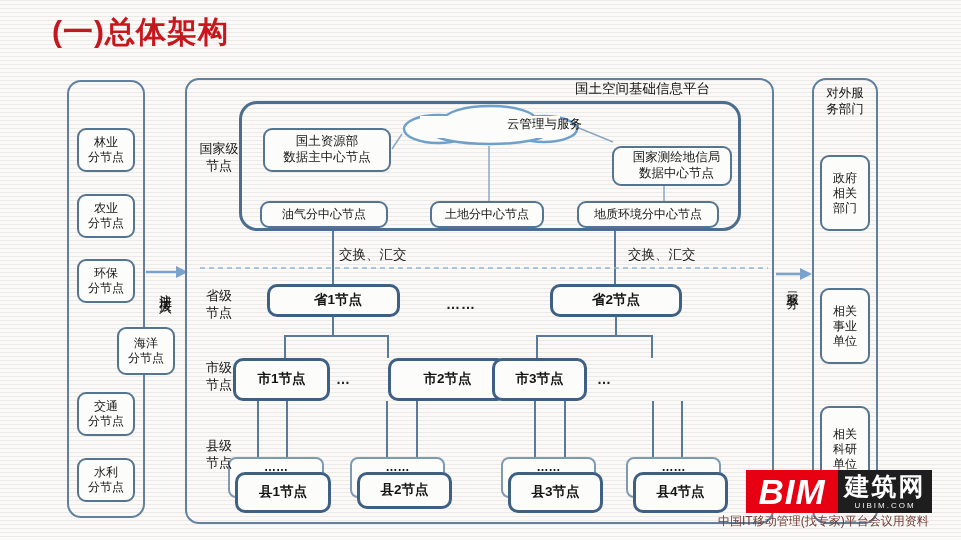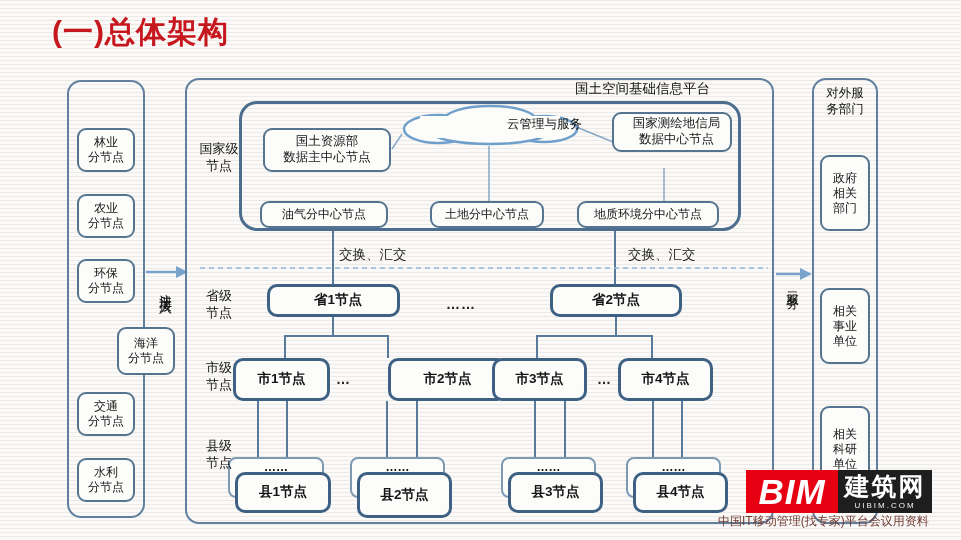--- a/index.html
+++ b/index.html
@@ -117,21 +117,21 @@
     <ellipse cx="40" cy="26" rx="34" ry="14" fill="#fcfcfb" stroke="#6fa0cc" stroke-width="2.5"></ellipse>
     <ellipse cx="146" cy="26" rx="33" ry="13" fill="#fcfcfb" stroke="#6fa0cc" stroke-width="2.5"></ellipse>
     <ellipse cx="92" cy="17" rx="46" ry="14" fill="#fcfcfb" stroke="#6fa0cc" stroke-width="2.5"></ellipse>
     <ellipse cx="92" cy="29" rx="58" ry="12" fill="#fcfcfb" stroke="#6fa0cc" stroke-width="2.5"></ellipse>
     <rect x="22" y="13" width="140" height="22" fill="#fcfcfb"></rect>
   </svg>
   <div class="abs cloud-text z3" style="left:398px; top:116px; width:184px;">云管理与服务</div>
 
   <div class="abs node mid z3" style="left:263px; top:128px; width:128px; height:44px;">国土资源部
 数据主中心节点</div>
-  <div class="abs node mid z3" style="left:612px; top:112px; width:120px; height:40px;padding-left:9px;">国家测绘地信局
+  <div class="abs node mid z3" style="left:612px; top:146px; width:120px; height:40px;padding-left:9px;">国家测绘地信局
 数据中心节点</div>
 
   <div class="abs node z3" style="left:252px; top:201px; width:128px; height:27px;margin-left:8px;">油气分中心节点</div>
   <div class="abs node z3" style="left:430px; top:201px; width:114px; height:27px;">土地分中心节点</div>
   <div class="abs node z3" style="left:577px; top:201px; width:142px; height:27px;">地质环境分中心节点</div>
 
   <div class="abs exchange z3" style="left:339px; top:246px;">交换、汇交</div>
   <div class="abs exchange z3" style="left:628px; top:246px;">交换、汇交</div>
 
   <div class="abs lvl z3" style="left:192px; top:288px; width:54px;">省级
@@ -140,30 +140,29 @@
   <div class="abs dots z3" style="left:446px; top:296px;">……</div>
   <div class="abs node strong z3" style="left:550px; top:284px; width:132px; height:33px;">省2节点</div>
 
   <div class="abs lvl z3" style="left:192px; top:360px; width:54px;">市级
 节点</div>
   <div class="abs node strong z3" style="left:233px; top:358px; width:97px; height:43px;">市1节点</div>
   <div class="abs dots z3" style="left:336px; top:371px;">…</div>
   <div class="abs node strong z3" style="left:358px; top:358px; width:119px; height:43px;margin-left:30px;">市2节点</div>
   <div class="abs node strong z3" style="left:492px; top:358px; width:95px; height:43px;">市3节点</div>
   <div class="abs dots z3" style="left:597px; top:371px;">…</div>
-  <div class="abs node strong z3" style="left:618px; top:358px; width:95px; height:43px;">市4节点</div>
 
   <div class="abs lvl z3" style="left:192px; top:438px; width:54px;">县级
 节点</div>
 
   <div class="abs node back z2" style="left:228px; top:457px; width:96px; height:41px;">……</div>
   <div class="abs node strong z3" style="left:235px; top:472px; width:96px; height:41px;">县1节点</div>
 
   <div class="abs node back z2" style="left:350px; top:457px; width:95px; height:41px;">……</div>
-  <div class="abs node strong z3" style="left:357px; top:472px; width:95px; height:46px;">县2节点</div>
+  <div class="abs node strong z3" style="left:357px; top:472px; width:95px; height:37px;">县2节点</div>
 
   <div class="abs node back z2" style="left:501px; top:457px; width:95px; height:41px;">……</div>
   <div class="abs node strong z3" style="left:508px; top:472px; width:95px; height:41px;">县3节点</div>
 
   <div class="abs node back z2" style="left:626px; top:457px; width:95px; height:41px;">……</div>
   <div class="abs node strong z3" style="left:633px; top:472px; width:95px; height:41px;">县4节点</div>
 
   <div class="abs vtext z3" style="left:783px; top:282px;">云服务</div>
 
   <div class="abs panel z2" style="left:812px; top:78px; width:66px; height:446px;"></div>

